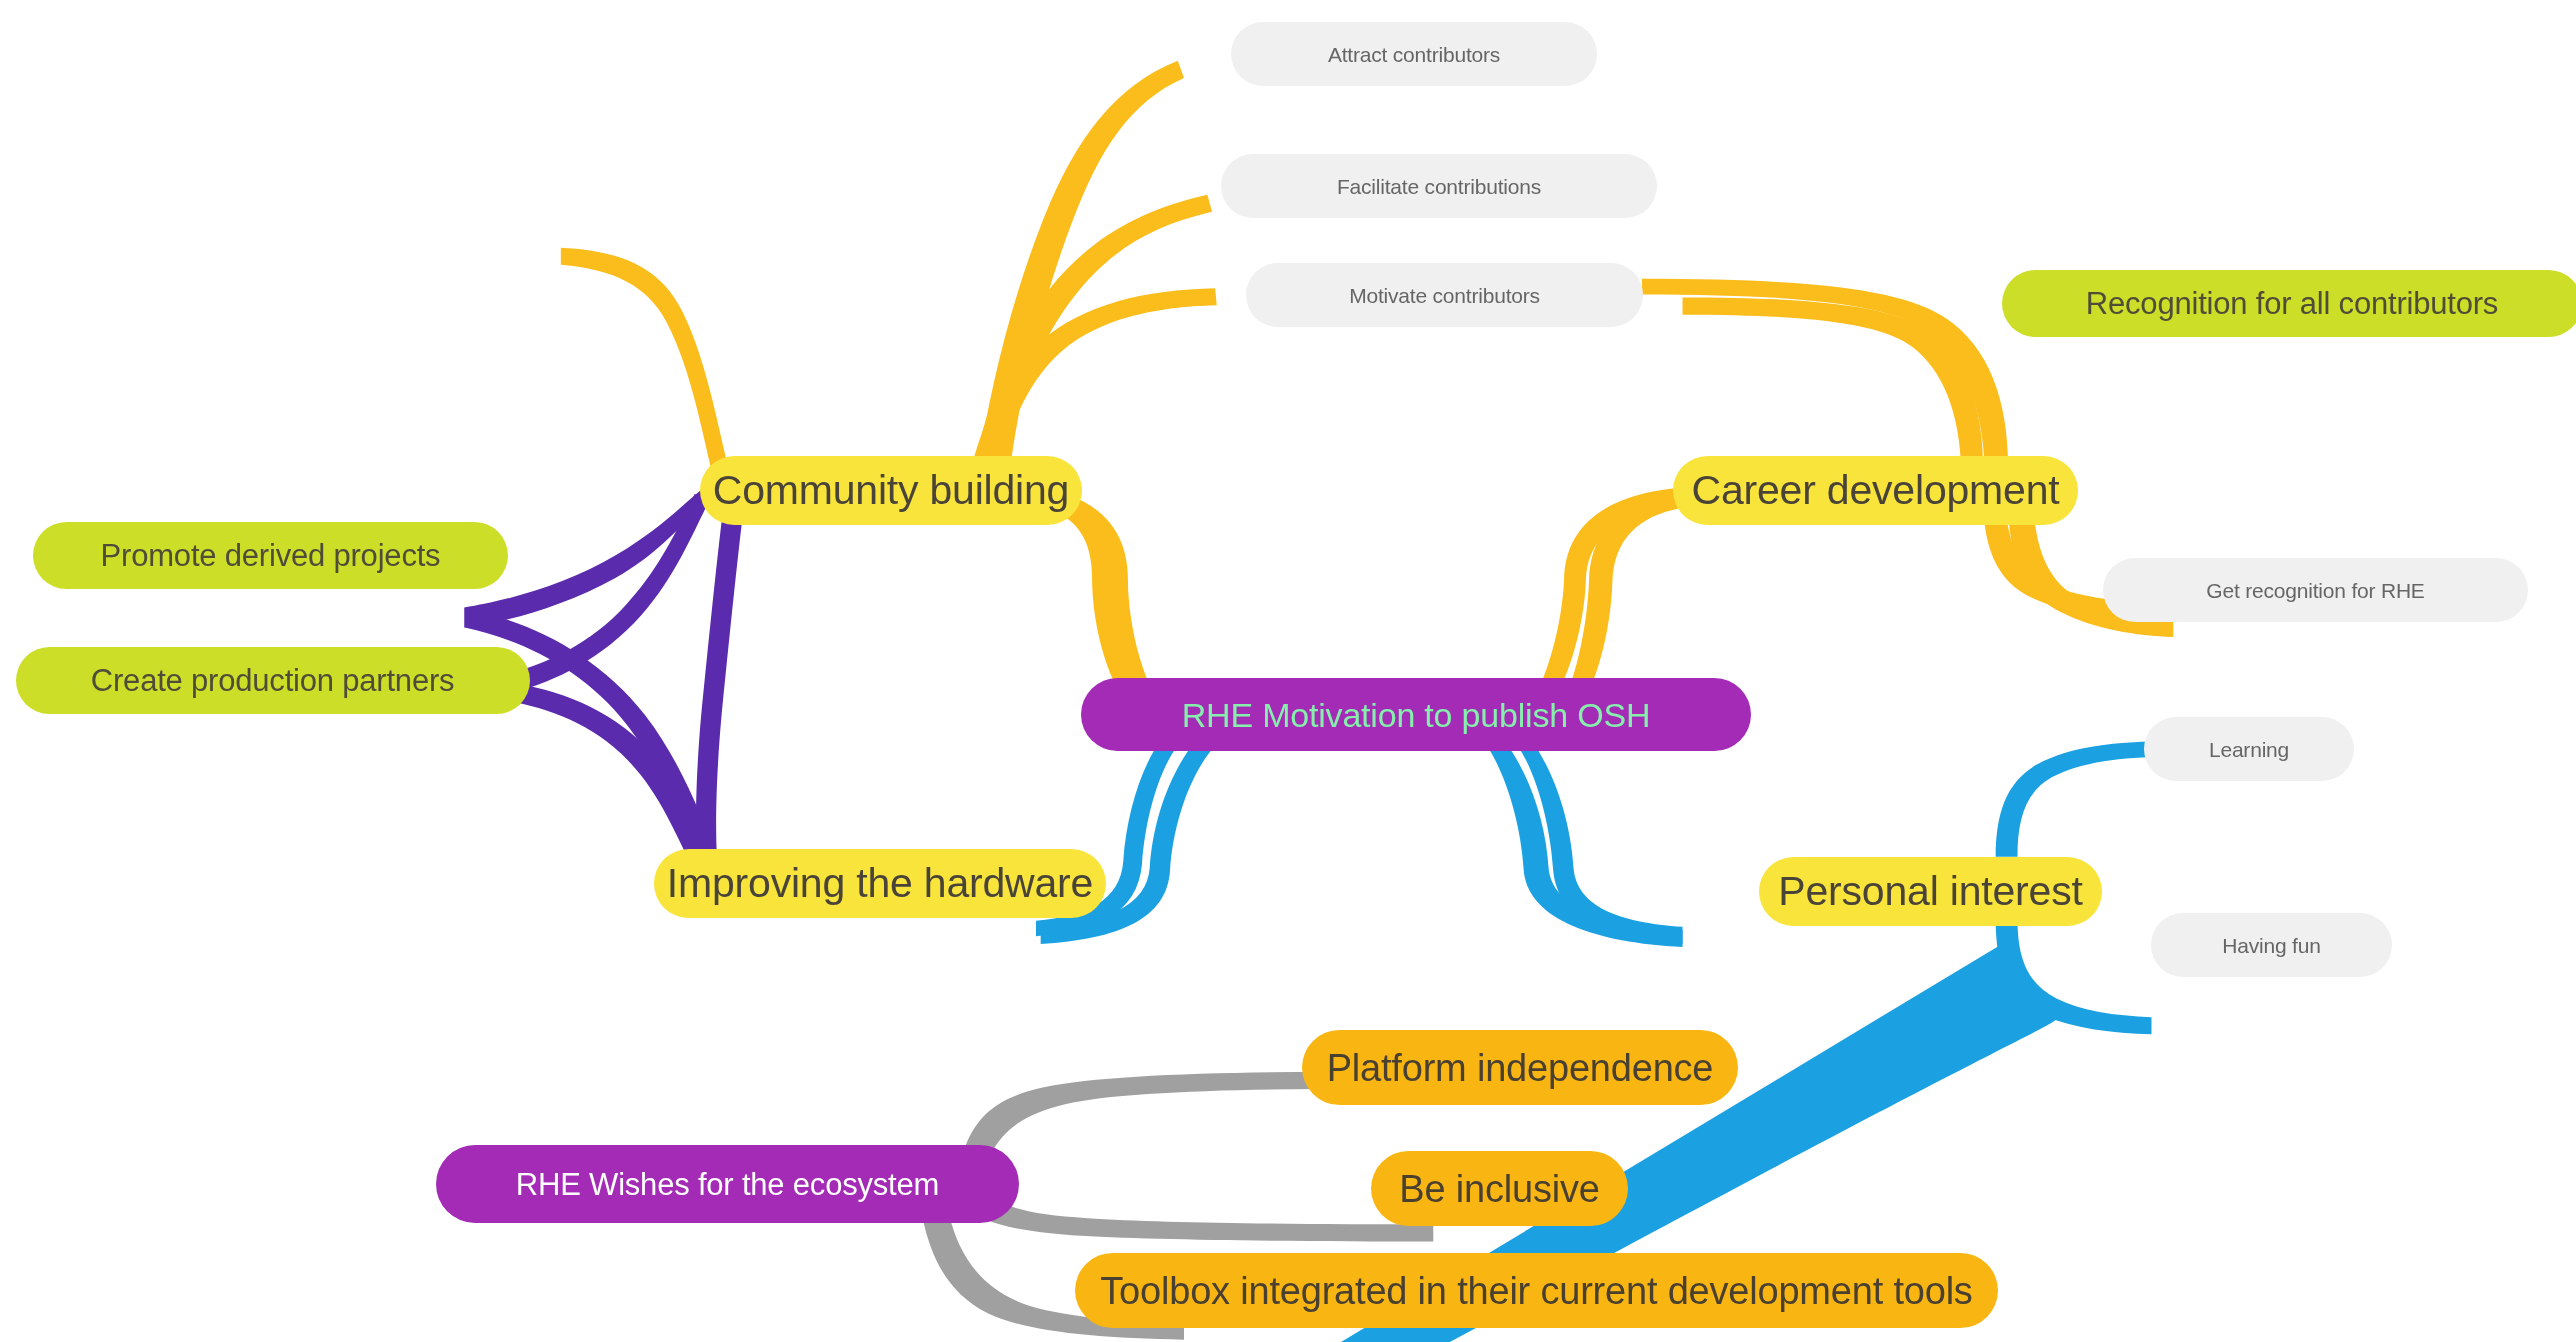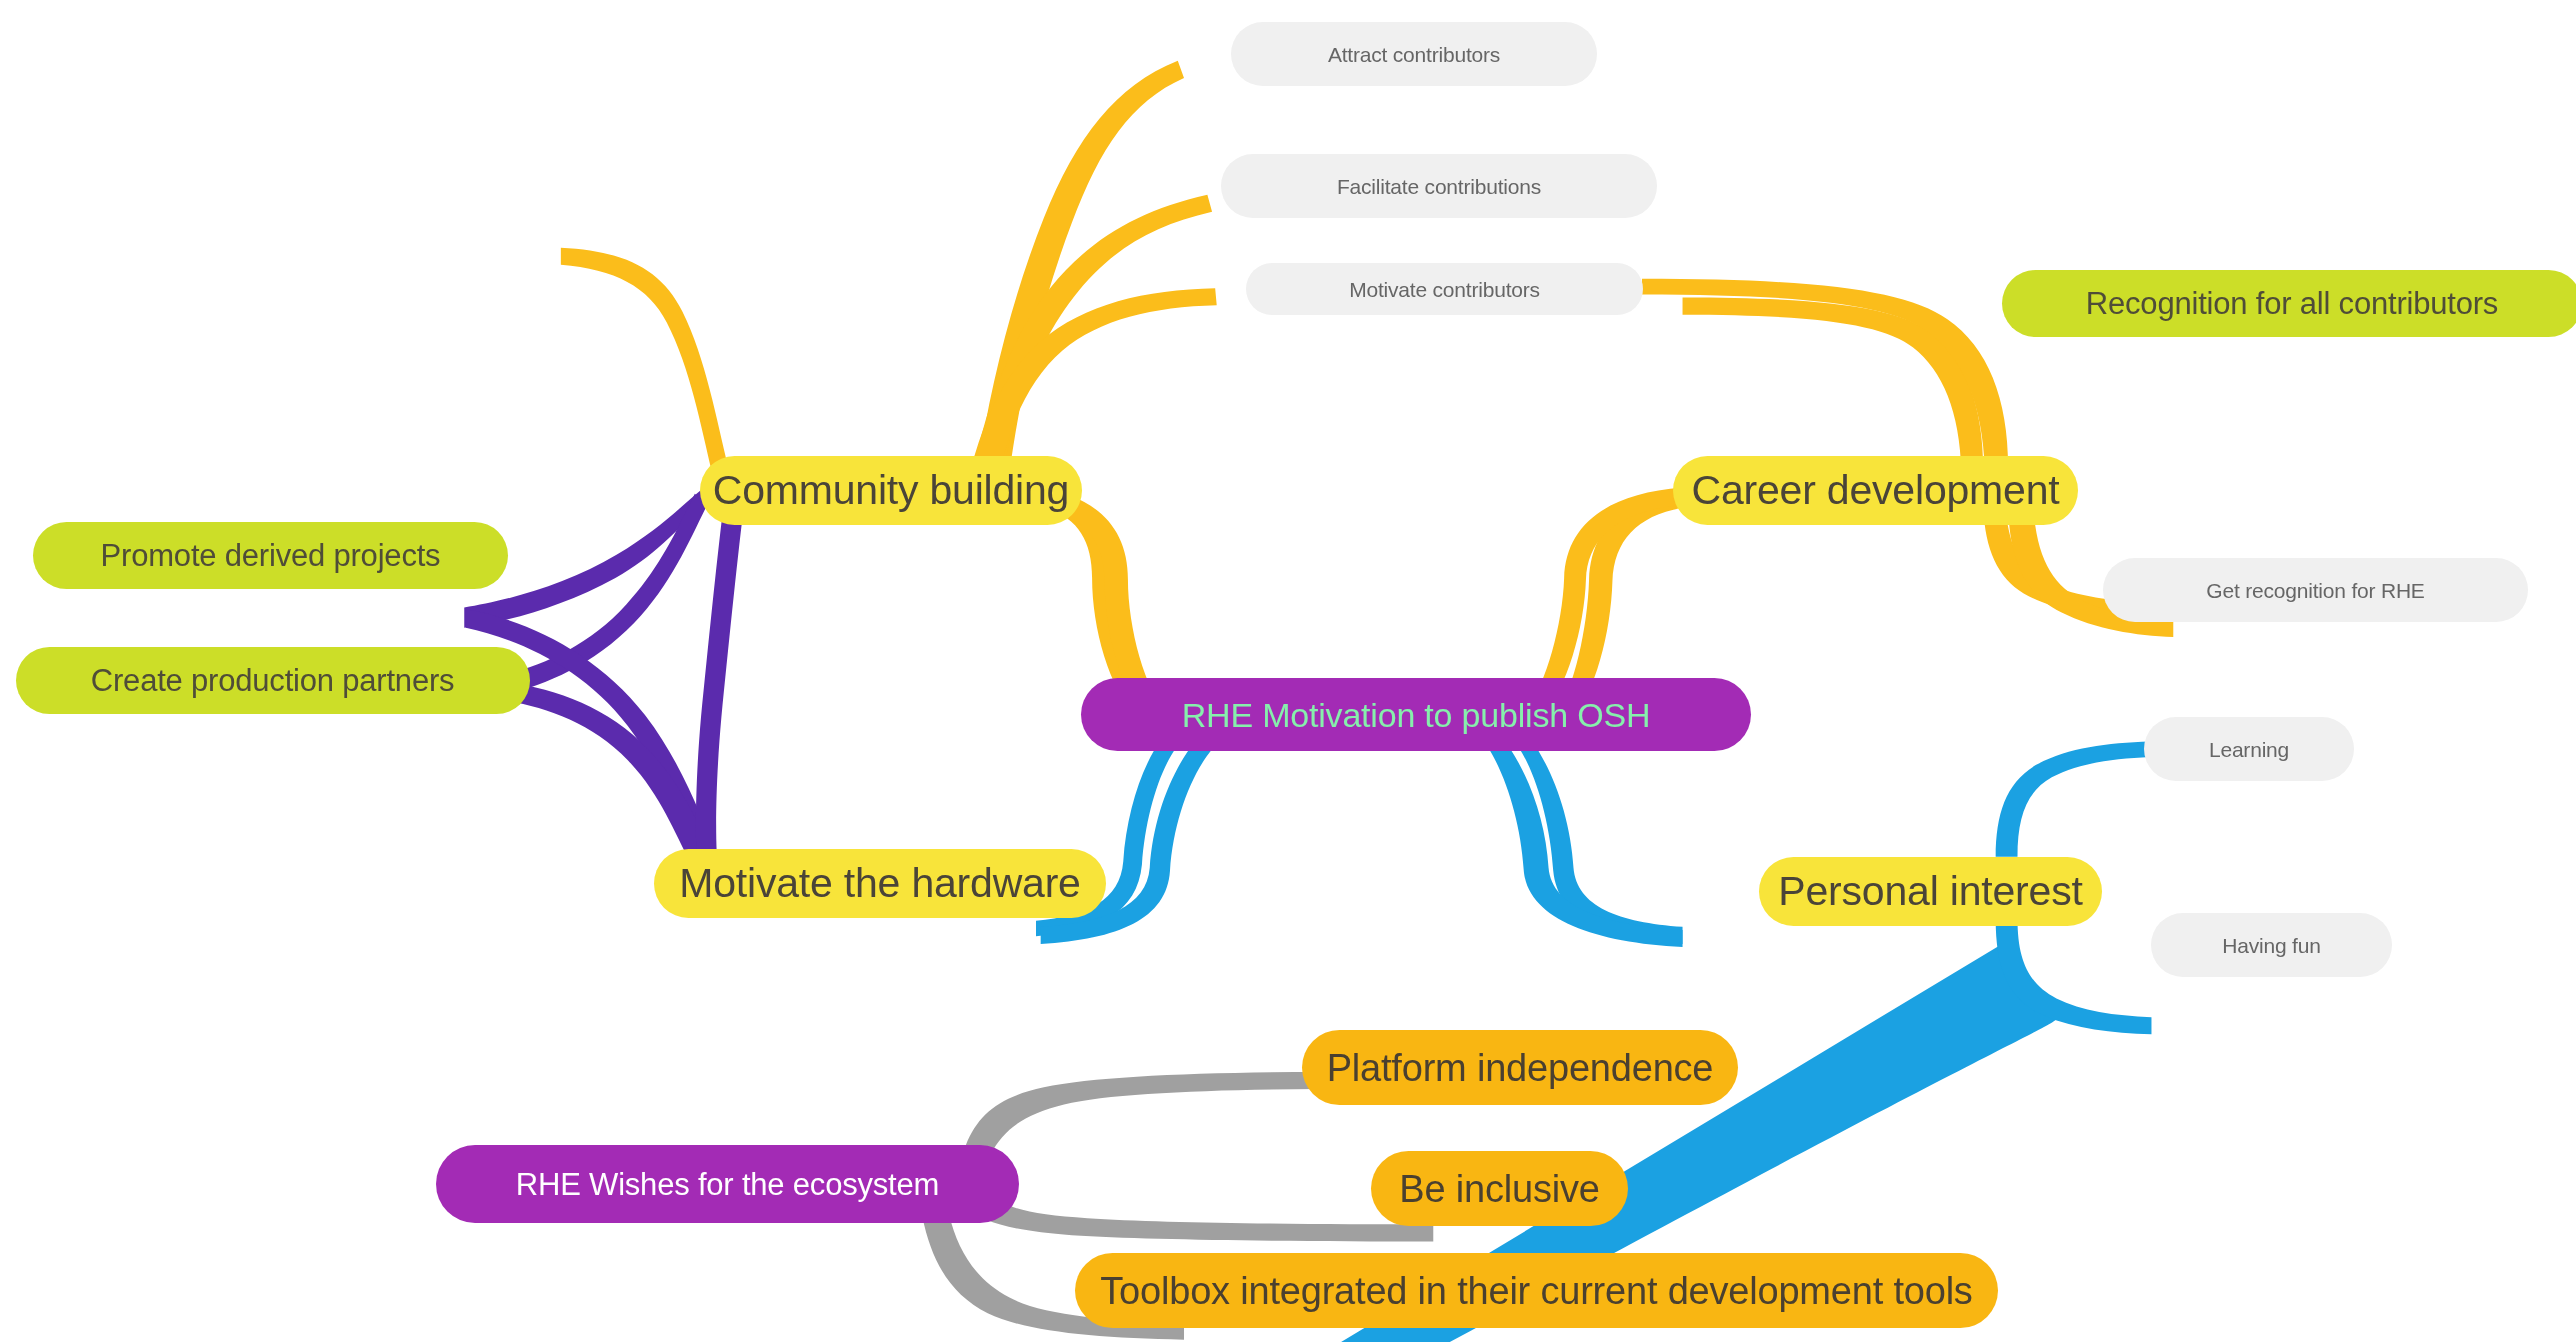--- a/index.html
+++ b/index.html
@@ -149,21 +149,21 @@
 
 
   <div class="node n-gray" style="left:1231px;top:22px;width:366px;height:64px;">
     <span>Attract contributors</span>
   </div>
 
   <div class="node n-gray" style="left:1221px;top:154px;width:436px;height:64px;">
     <span>Facilitate contributions</span>
   </div>
 
-  <div class="node n-gray" style="left:1246px;top:263px;width:397px;height:52px;">
+  <div class="node n-gray" style="left:1246px;top:263px;width:397px;height:64px;">
     <span>Motivate contributors</span>
   </div>
 
   <div class="node n-green" style="left:2002px;top:270px;width:580px;height:67px;">
     <span>Recognition for all contributors</span>
   </div>
 
   <div class="node n-yellow" style="left:700px;top:456px;width:382px;height:69px;">
     <span>Community building</span>
   </div>
@@ -194,21 +194,21 @@
 
   <div class="node n-yellow" style="left:1759px;top:857px;width:343px;height:69px;">
     <span>Personal interest</span>
   </div>
 
   <div class="node n-gray" style="left:2151px;top:913px;width:241px;height:64px;">
     <span>Having fun</span>
   </div>
 
   <div class="node n-yellow" style="left:654px;top:849px;width:452px;height:69px;">
-    <span>Motivate the hardware</span>
+    <span>Improving the hardware</span>
   </div>
 
   <div class="node n-orange" style="left:1302px;top:1030px;width:436px;height:75px;">
     <span>Platform independence</span>
   </div>
 
   <div class="node n-root2" style="left:436px;top:1145px;width:583px;height:78px;">
     <span>RHE Wishes for the ecosystem</span>
   </div>
 

